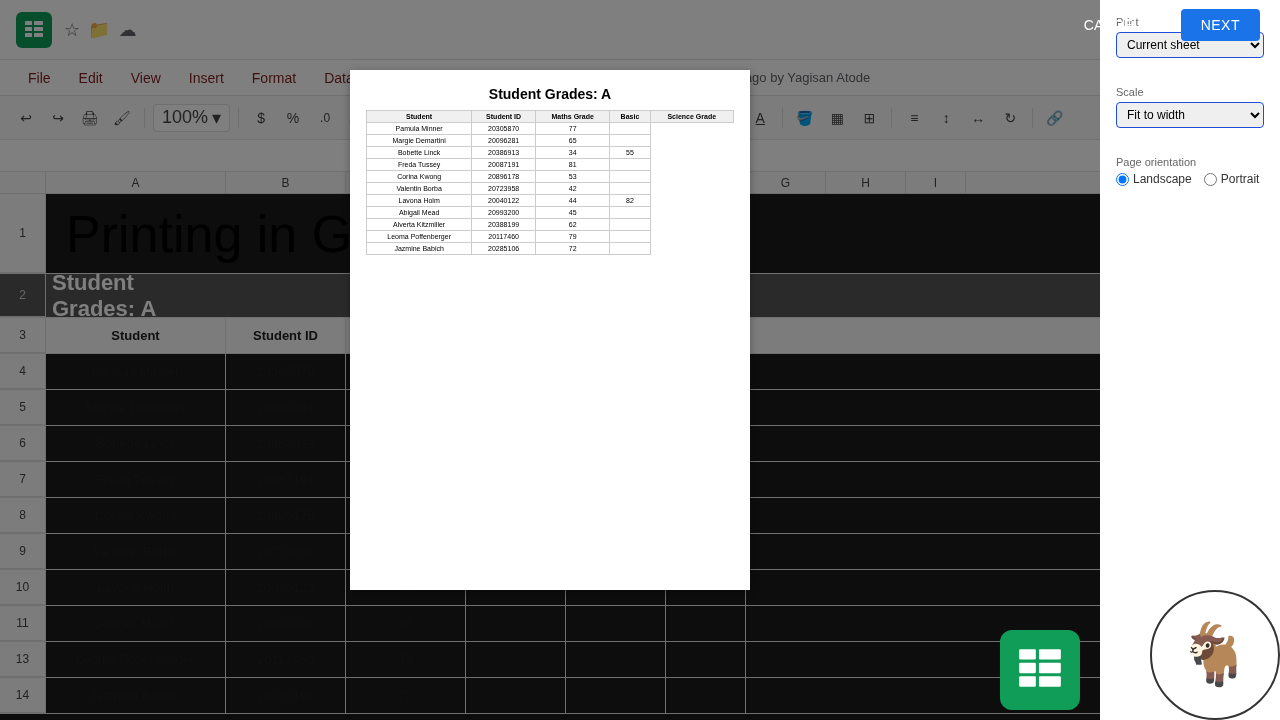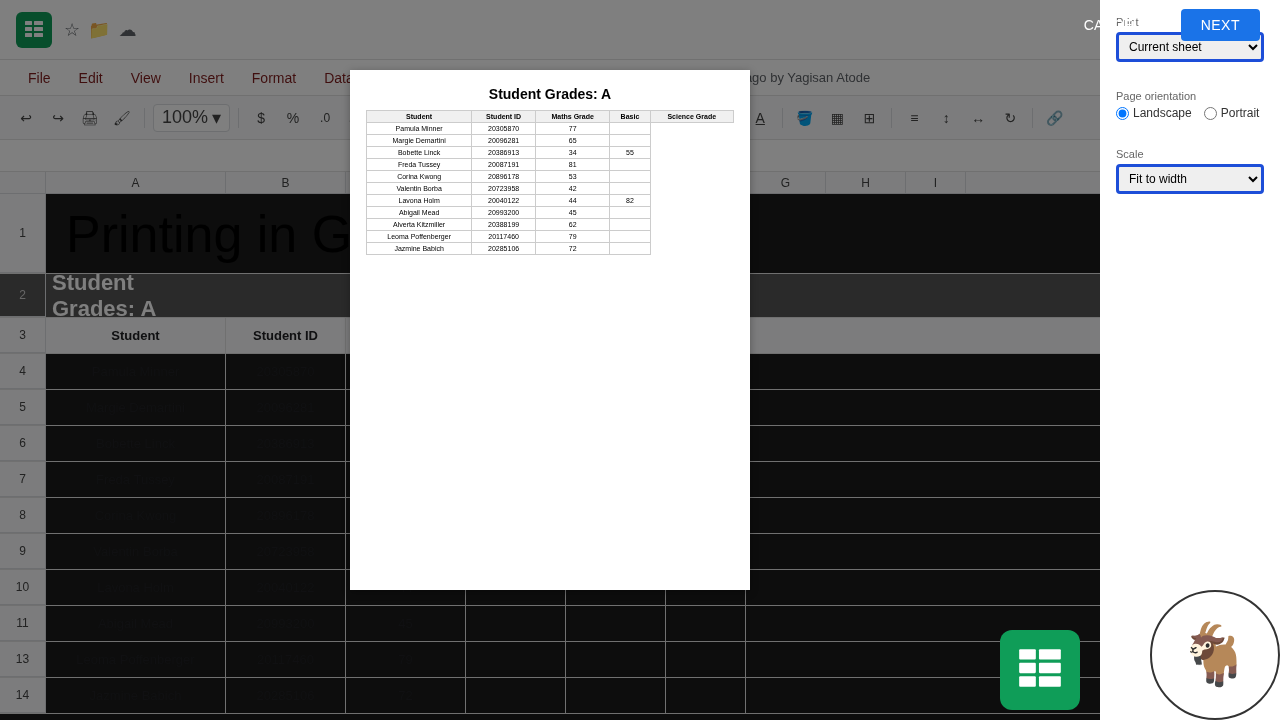--- a/index.html
+++ b/index.html
@@ -225,21 +225,21 @@
       padding: 16px;
       font-size: 13px;
       color: #333;
       overflow-y: auto;
     }
     .settings-section { margin-bottom: 28px; }
     .settings-label { font-size: 11px; color: #666; margin-bottom: 4px; }
     .settings-select {
       width: 100%;
       padding: 4px 6px;
-      border: 3px solid #1d4ed8;
+      border: 1px solid #1d4ed8;
       border-radius: 4px;
       font-size: 12px;
     }
     .radio-group { display: flex; gap: 12px; align-items: center; margin-top: 4px; }
     .radio-option { display: flex; align-items: center; gap: 4px; font-size: 12px; }
     .radio-option input { cursor: pointer; }
 
     
     #sheets-logo {
       position: absolute;
@@ -606,43 +606,43 @@
     </div>
   </div>
 
   <div id="print-settings">
     <div class="settings-section">
       <div class="settings-label">Print</div>
       <select class="settings-select">
         <option>Current sheet</option>
         <option>Entire workbook</option>
         <option>Selected cells</option>
+      </select>
+    </div>
+    <div class="settings-section">
+      <div class="settings-label">Scale</div>
+      <select class="settings-select">
+        <option>Fit to width</option>
+        <option>Fit to page</option>
+        <option>Custom</option>
       </select>
     </div>
     <div class="settings-section">
       <div class="settings-label">Page orientation</div>
       <div class="radio-group">
         <label class="radio-option">
           <input type="radio" name="orientation" checked="" style="">
           <span>Landscape</span>
         </label>
         <label class="radio-option">
           <input type="radio" name="orientation" style="">
           <span>Portrait</span>
         </label>
       </div>
     </div>
-    <div class="settings-section">
-      <div class="settings-label">Scale</div>
-      <select class="settings-select">
-        <option>Fit to width</option>
-        <option>Fit to page</option>
-        <option>Custom</option>
-      </select>
-    </div>
   </div>
 </div>
 
 <div id="sheets-logo">
   <svg viewBox="0 0 48 48" fill="none">
     <rect x="4" y="4" width="16" height="10" rx="1" fill="white"></rect>
     <rect x="4" y="17" width="16" height="10" rx="1" fill="white"></rect>
     <rect x="4" y="30" width="16" height="10" rx="1" fill="white"></rect>
     <rect x="23" y="4" width="21" height="10" rx="1" fill="white"></rect>
     <rect x="23" y="17" width="21" height="10" rx="1" fill="white"></rect>

